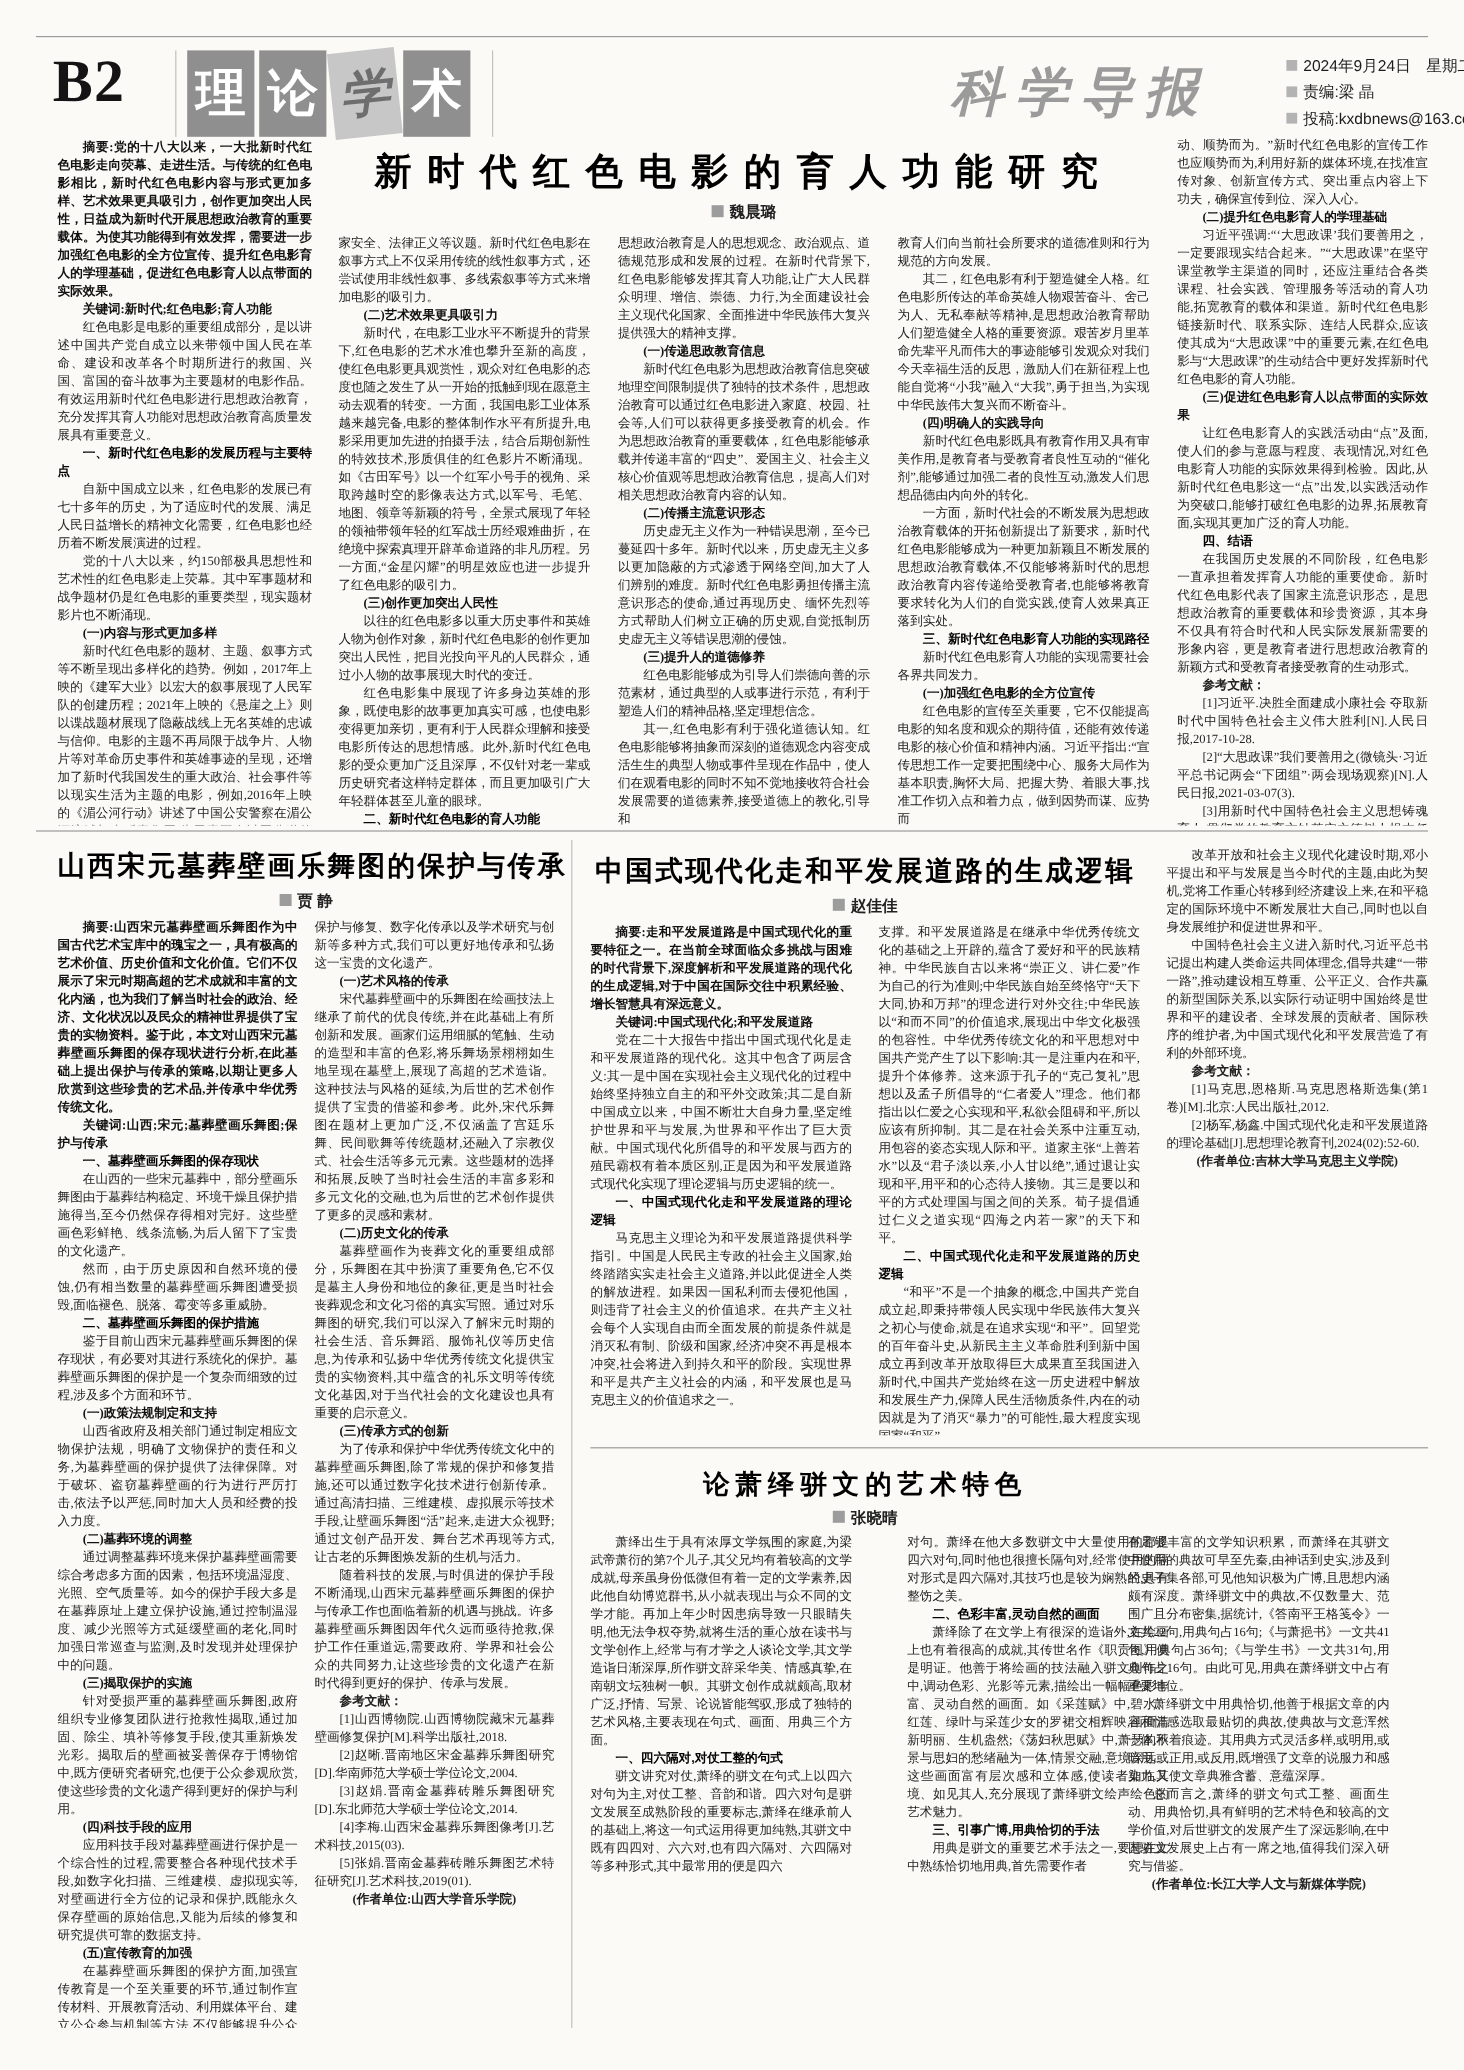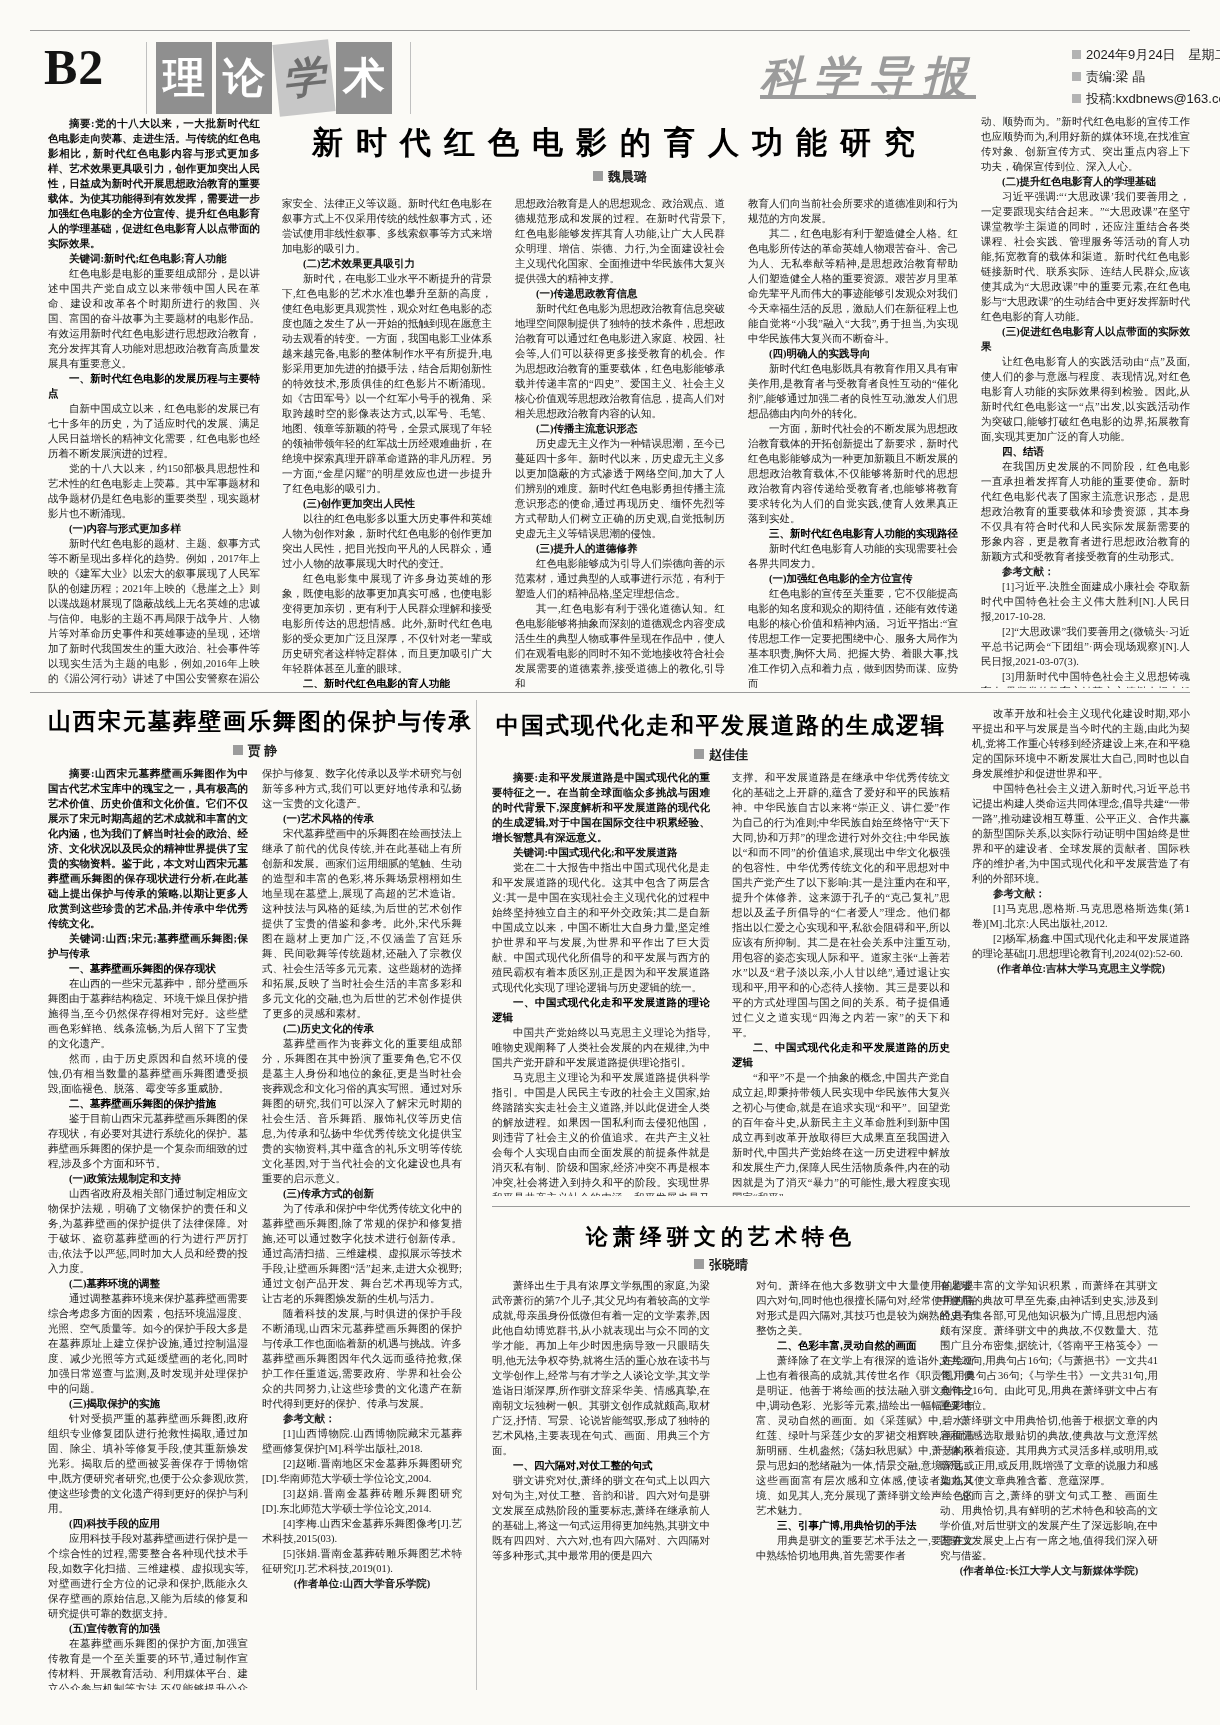--- a/index.html
+++ b/index.html
@@ -48,21 +48,21 @@
 <div class="hrule" style="left:30px;top:30px;width:1160px;"></div>
 
 <div class="abs edition" style="left:44px;top:38px;">B2</div>
 
 <div class="vrule" style="left:146px;top:42px;height:72px;"></div>
 <div class="abs" style="left:156px;top:42px;white-space:nowrap;">
   <span class="secbox">理</span><span class="secbox">论</span><span class="secbox alt">学</span><span class="secbox">术</span>
 </div>
 <div class="vrule" style="left:410px;top:42px;height:72px;"></div>
 
-<div class="abs masthead" style="left:760px;top:48px;width:320px;text-decoration:underline;">科学导报</div>
+<div class="abs masthead" style="left:740px;top:48px;width:320px;text-align:center;">科学导报</div>
 
 <div class="abs hinfo" style="left:1072px;top:44px;">
   <div><span class="sq"></span><span>2024年9月24日　星期二</span></div>
   <div><span class="sq"></span><span>责编:梁 晶</span></div>
   <div><span class="sq"></span><span>投稿:kxdbnews@163.com</span></div>
 </div>
 
 <div class="abs art-title t-main" style="left:300px;top:122px;width:640px;">新时代红色电影的育人功能研究</div>
 <div class="abs byline" style="left:300px;top:168px;width:640px;">
   <span class="sq"></span><span>魏晨璐</span>
@@ -168,21 +168,20 @@
 
 <div class="abs art-title t-sub" style="left:492px;top:710px;width:458px;">中国式现代化走和平发展道路的生成逻辑</div>
 <div class="abs byline" style="left:492px;top:746px;width:458px;">
   <span class="sq"></span><span>赵佳佳</span>
 </div>
 <div class="col" style="left:492px;top:770px;width:218px;height:426px;">
     <p class="b-abs">摘要:走和平发展道路是中国式现代化的重要特征之一。在当前全球面临众多挑战与困难的时代背景下,深度解析和平发展道路的现代化的生成逻辑,对于中国在国际交往中积累经验、增长智慧具有深远意义。</p>
     <p class="b-kw">关键词:中国式现代化;和平发展道路</p>
     <p class="b-p">党在二十大报告中指出中国式现代化是走和平发展道路的现代化。这其中包含了两层含义:其一是中国在实现社会主义现代化的过程中始终坚持独立自主的和平外交政策;其二是自新中国成立以来，中国不断壮大自身力量,坚定维护世界和平与发展,为世界和平作出了巨大贡献。中国式现代化所倡导的和平发展与西方的殖民霸权有着本质区别,正是因为和平发展道路式现代化实现了理论逻辑与历史逻辑的统一。</p>
     <p class="b-h">一、中国式现代化走和平发展道路的理论逻辑</p>
-    <p class="b-p">中国共产党始终以马克思主义理论为指导,唯物史观阐释了人类社会发展的内在规律,为中国共产党开辟和平发展道路提供理论指引。</p>
     <p class="b-p">马克思主义理论为和平发展道路提供科学指引。中国是人民民主专政的社会主义国家,始终踏踏实实走社会主义道路,并以此促进全人类的解放进程。如果因一国私利而去侵犯他国，则违背了社会主义的价值追求。在共产主义社会每个人实现自由而全面发展的前提条件就是消灭私有制、阶级和国家,经济冲突不再是根本冲突,社会将进入到持久和平的阶段。实现世界和平是共产主义社会的内涵，和平发展也是马克思主义的价值追求之一。</p>
   </div>
 <div class="col" style="left:732px;top:770px;width:218px;height:426px;">
     <p class="b-cont">支撑。和平发展道路是在继承中华优秀传统文化的基础之上开辟的,蕴含了爱好和平的民族精神。中华民族自古以来将“崇正义、讲仁爱”作为自己的行为准则;中华民族自始至终恪守“天下大同,协和万邦”的理念进行对外交往;中华民族以“和而不同”的价值追求,展现出中华文化极强的包容性。中华优秀传统文化的和平思想对中国共产党产生了以下影响:其一是注重内在和平,提升个体修养。这来源于孔子的“克己复礼”思想以及孟子所倡导的“仁者爱人”理念。他们都指出以仁爱之心实现和平,私欲会阻碍和平,所以应该有所抑制。其二是在社会关系中注重互动,用包容的姿态实现人际和平。道家主张“上善若水”以及“君子淡以亲,小人甘以绝”,通过退让实现和平,用平和的心态待人接物。其三是要以和平的方式处理国与国之间的关系。荀子提倡通过仁义之道实现“四海之内若一家”的天下和平。</p>
     <p class="b-h">二、中国式现代化走和平发展道路的历史逻辑</p>
     <p class="b-p">“和平”不是一个抽象的概念,中国共产党自成立起,即秉持带领人民实现中华民族伟大复兴之初心与使命,就是在追求实现“和平”。回望党的百年奋斗史,从新民主主义革命胜利到新中国成立再到改革开放取得巨大成果直至我国进入新时代,中国共产党始终在这一历史进程中解放和发展生产力,保障人民生活物质条件,内在的动因就是为了消灭“暴力”的可能性,最大程度实现国家“和平”。</p>
   </div>
 <div class="col" style="left:972px;top:706px;width:218px;height:490px;">
     <p class="b-p">改革开放和社会主义现代化建设时期,邓小平提出和平与发展是当今时代的主题,由此为契机,党将工作重心转移到经济建设上来,在和平稳定的国际环境中不断发展壮大自己,同时也以自身发展维护和促进世界和平。</p>
     <p class="b-p">中国特色社会主义进入新时代,习近平总书记提出构建人类命运共同体理念,倡导共建“一带一路”,推动建设相互尊重、公平正义、合作共赢的新型国际关系,以实际行动证明中国始终是世界和平的建设者、全球发展的贡献者、国际秩序的维护者,为中国式现代化和平发展营造了有利的外部环境。</p>

